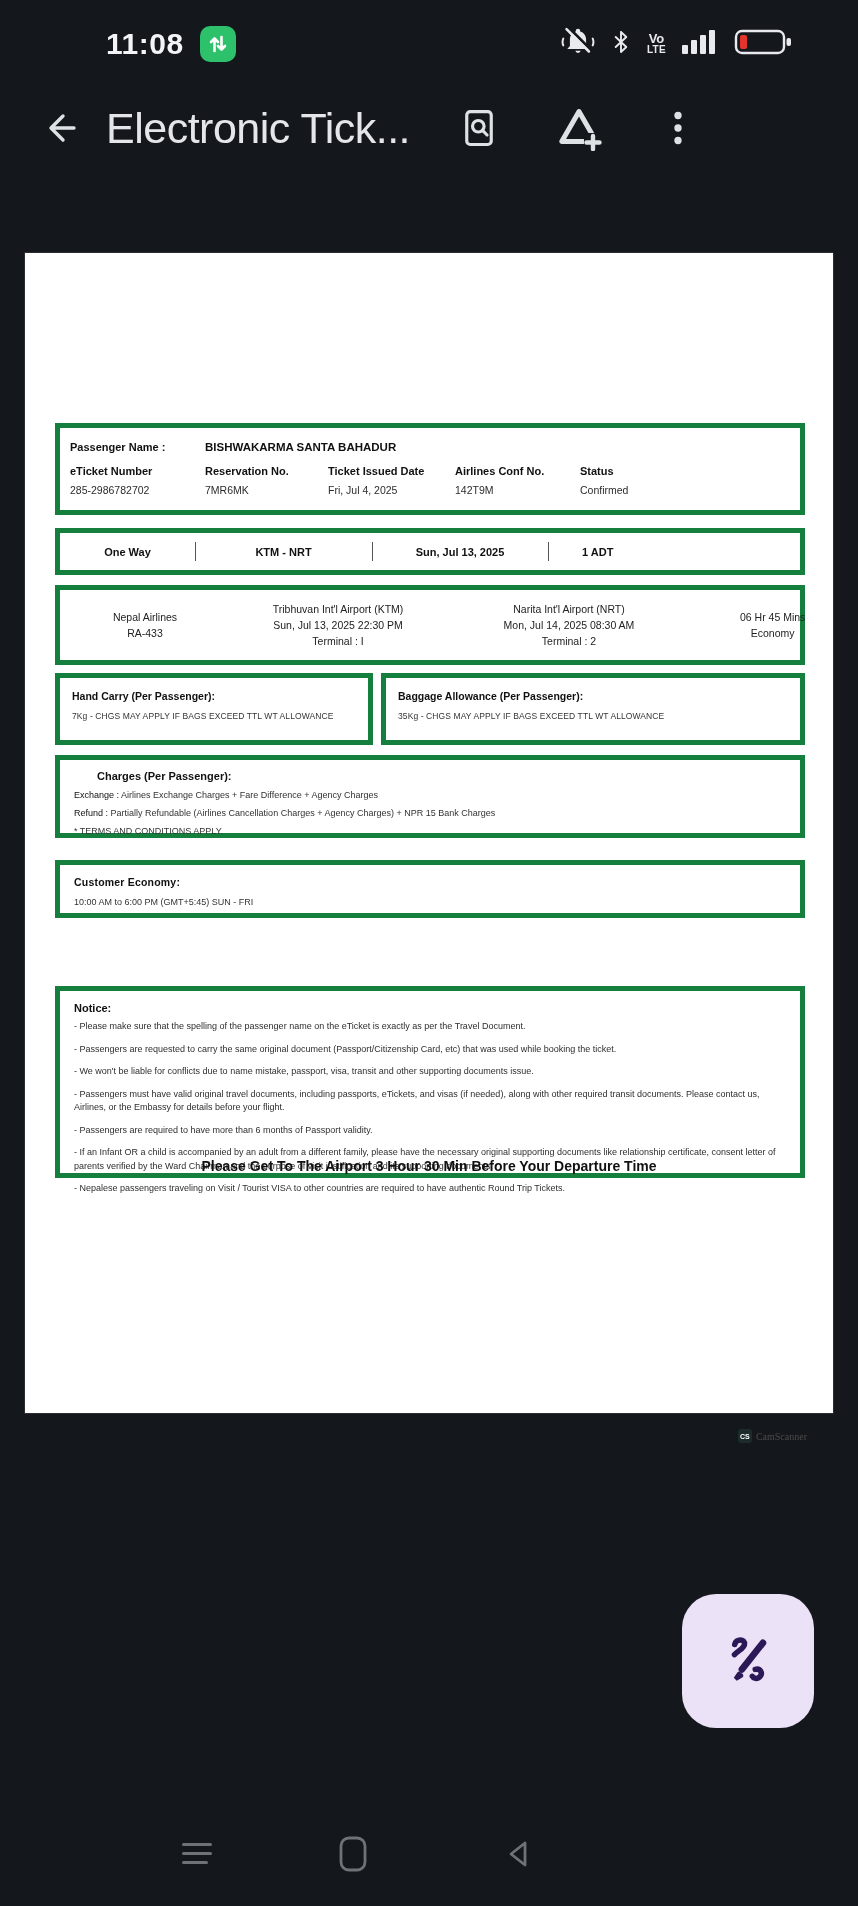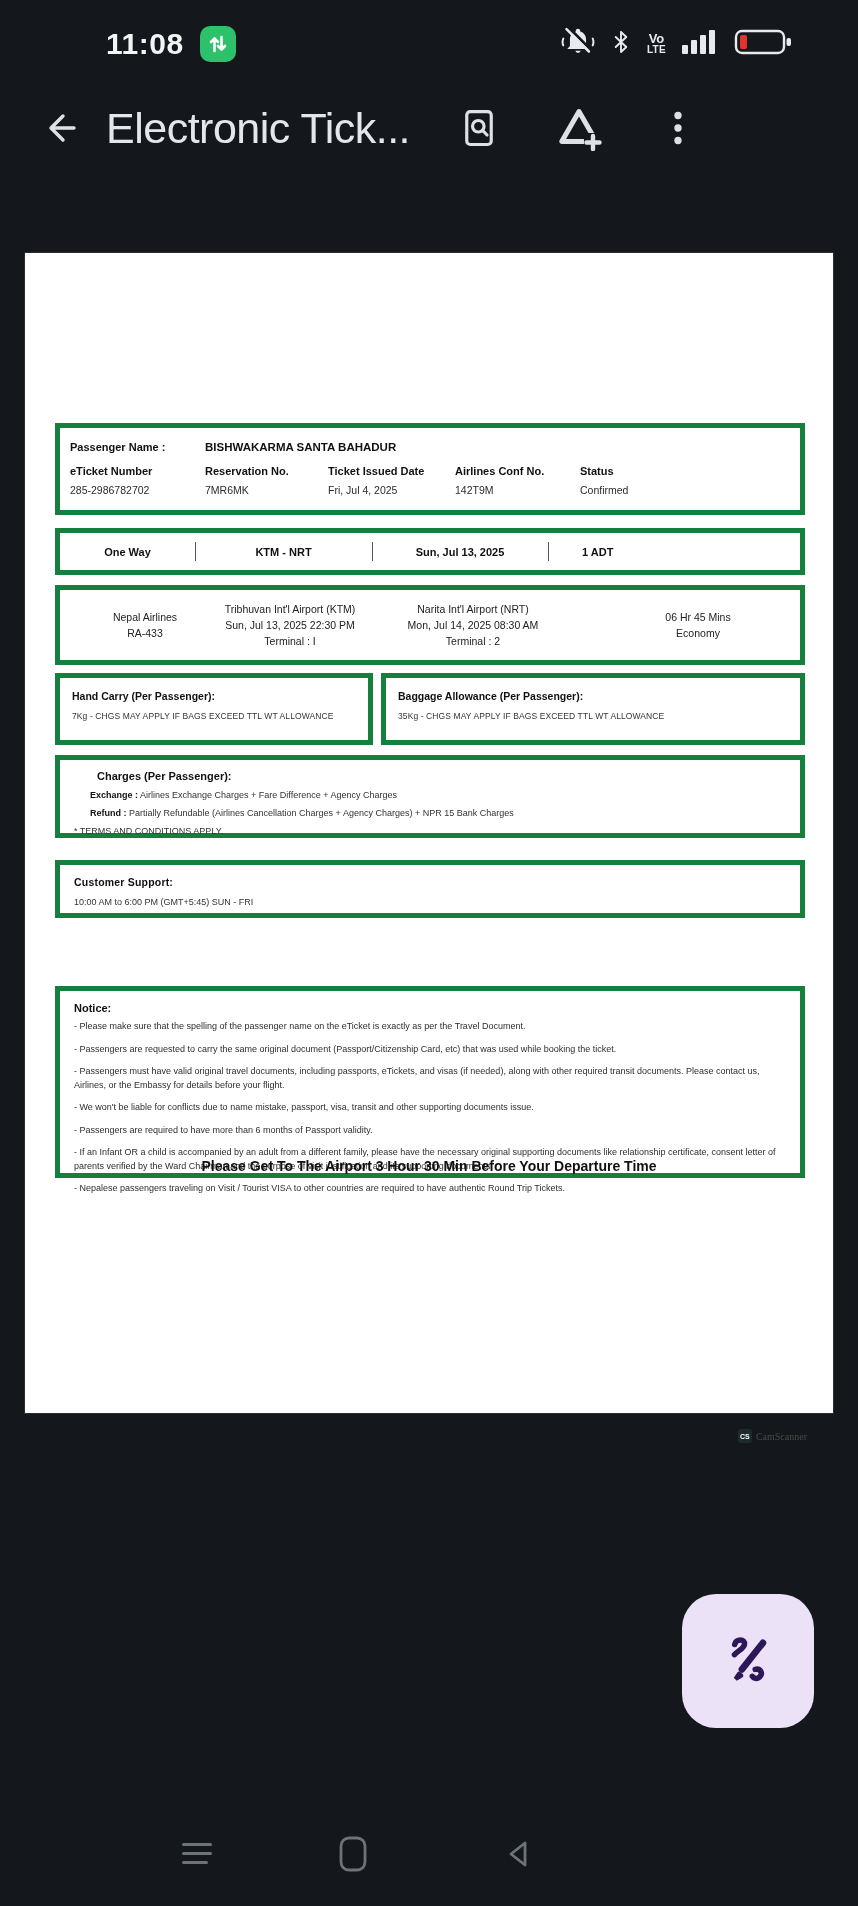--- a/index.html
+++ b/index.html
@@ -36,34 +36,34 @@
   .plabel{font-size:11px;font-weight:700;color:#111;}
   .pvalue{font-size:10.5px;color:#2c2c2c;margin-top:7px;}
   .pname{font-size:11.5px;font-weight:700;color:#111;grid-column:2 / span 4;}
   .prow.r2{margin-top:12px;}
   
   .trip{left:30px;top:275px;width:750px;height:47px;display:grid;grid-template-columns:135px 177px 176px 1fr;}
   .trip-cell{display:flex;align-items:center;justify-content:center;font-size:11px;font-weight:700;color:#111;position:relative;}
   .trip-cell + .trip-cell::before{content:"";position:absolute;left:0;top:9px;bottom:9px;width:1px;background:#555;}
   .trip-cell:last-child{justify-content:flex-start;padding-left:34px;}
   
-  .flight{left:30px;top:332px;width:750px;height:80px;display:grid;grid-template-columns:170px 120px 246px 1fr;}
+  .flight{left:30px;top:332px;width:750px;height:80px;display:grid;grid-template-columns:170px 120px 246px 1fr;gap:48px;}
   .fcell{display:flex;flex-direction:column;align-items:center;justify-content:center;gap:4px;white-space:nowrap;}
   .fcell span{font-size:10.5px;color:#222;}
   
   .bag{padding:12px 12px;}
   .bag-l{left:30px;top:420px;width:318px;height:72px;}
   .bag-r{left:356px;top:420px;width:424px;height:72px;}
   .btitle{font-size:10.5px;font-weight:700;color:#111;}
   .bval{font-size:8.5px;color:#333;margin-top:9px;letter-spacing:.1px;}
   
   .charges{left:30px;top:502px;width:750px;height:83px;padding:10px 14px;}
   .ctitle{font-size:11px;font-weight:700;color:#111;margin-left:23px;}
   .cline{font-size:9px;color:#333;margin-top:8px;}
-  .cline b{font-weight:700;color:#111;margin-left:16px;}
+  .cline b{font-weight:400;color:#111;}
   
   .support{left:30px;top:607px;width:750px;height:58px;padding:11px 14px;}
   .stitle{font-size:10.5px;font-weight:700;color:#111;letter-spacing:.2px;}
   .sline{font-size:9px;color:#333;margin-top:9px;}
   
   .notice{left:30px;top:697px;width:750px;height:192px;padding:11px 14px;margin-top:36px;}
   .ntitle{font-size:11px;font-weight:700;color:#111;}
   .nitem{font-size:9px;color:#2e2e2e;line-height:1.5;margin-top:6px;}
   
   .footer-note{left:0;top:905px;width:808px;text-align:center;font-size:14px;font-weight:700;color:#111;}
@@ -226,30 +226,30 @@
       <span>Airlines Exchange Charges + Fare Difference + Agency Charges</span>
     </div>
     <div class="cline">
       <b>Refund :</b>
       <span>Partially Refundable (Airlines Cancellation Charges + Agency Charges) + NPR 15 Bank Charges</span>
     </div>
     <div class="cline">* TERMS AND CONDITIONS APPLY.</div>
   </div>
 
   <div class="dbox support">
-    <div class="stitle">Customer Support:</div>
+    <div class="stitle">Customer Economy:</div>
     <div class="sline">10:00 AM to 6:00 PM (GMT+5:45) SUN - FRI</div>
   </div>
 
   <div class="dbox notice">
     <div class="ntitle">Notice:</div>
     <p class="nitem">- Please make sure that the spelling of the passenger name on the eTicket is exactly as per the Travel Document.</p>
     <p class="nitem">- Passengers are requested to carry the same original document (Passport/Citizenship Card, etc) that was used while booking the ticket.</p>
+    <p class="nitem">- We won't be liable for conflicts due to name mistake, passport, visa, transit and other supporting documents issue.</p>
     <p class="nitem">- Passengers must have valid original travel documents, including passports, eTickets, and visas (if needed), along with other required transit documents. Please contact us, Airlines, or the Embassy for details before your flight.</p>
-    <p class="nitem">- We won't be liable for conflicts due to name mistake, passport, visa, transit and other supporting documents issue.</p>
     <p class="nitem">- Passengers are required to have more than 6 months of Passport validity.</p>
     <p class="nitem">- If an Infant OR a child is accompanied by an adult from a different family, please have the necessary original supporting documents like relationship certificate, consent letter of parents verified by the Ward Chairman and the purpose of visit justification and its supporting documents.</p>
     <p class="nitem">- Nepalese passengers traveling on Visit / Tourist VISA to other countries are required to have authentic Round Trip Tickets.</p>
   </div>
 
   <div class="abs footer-note">Please Get To The Airport 3 Hour 30 Min Before Your Departure Time</div>
 
   <div class="abs watermark">
     <span class="wm-badge">CS</span>
     <span class="wm-label">CamScanner</span>

